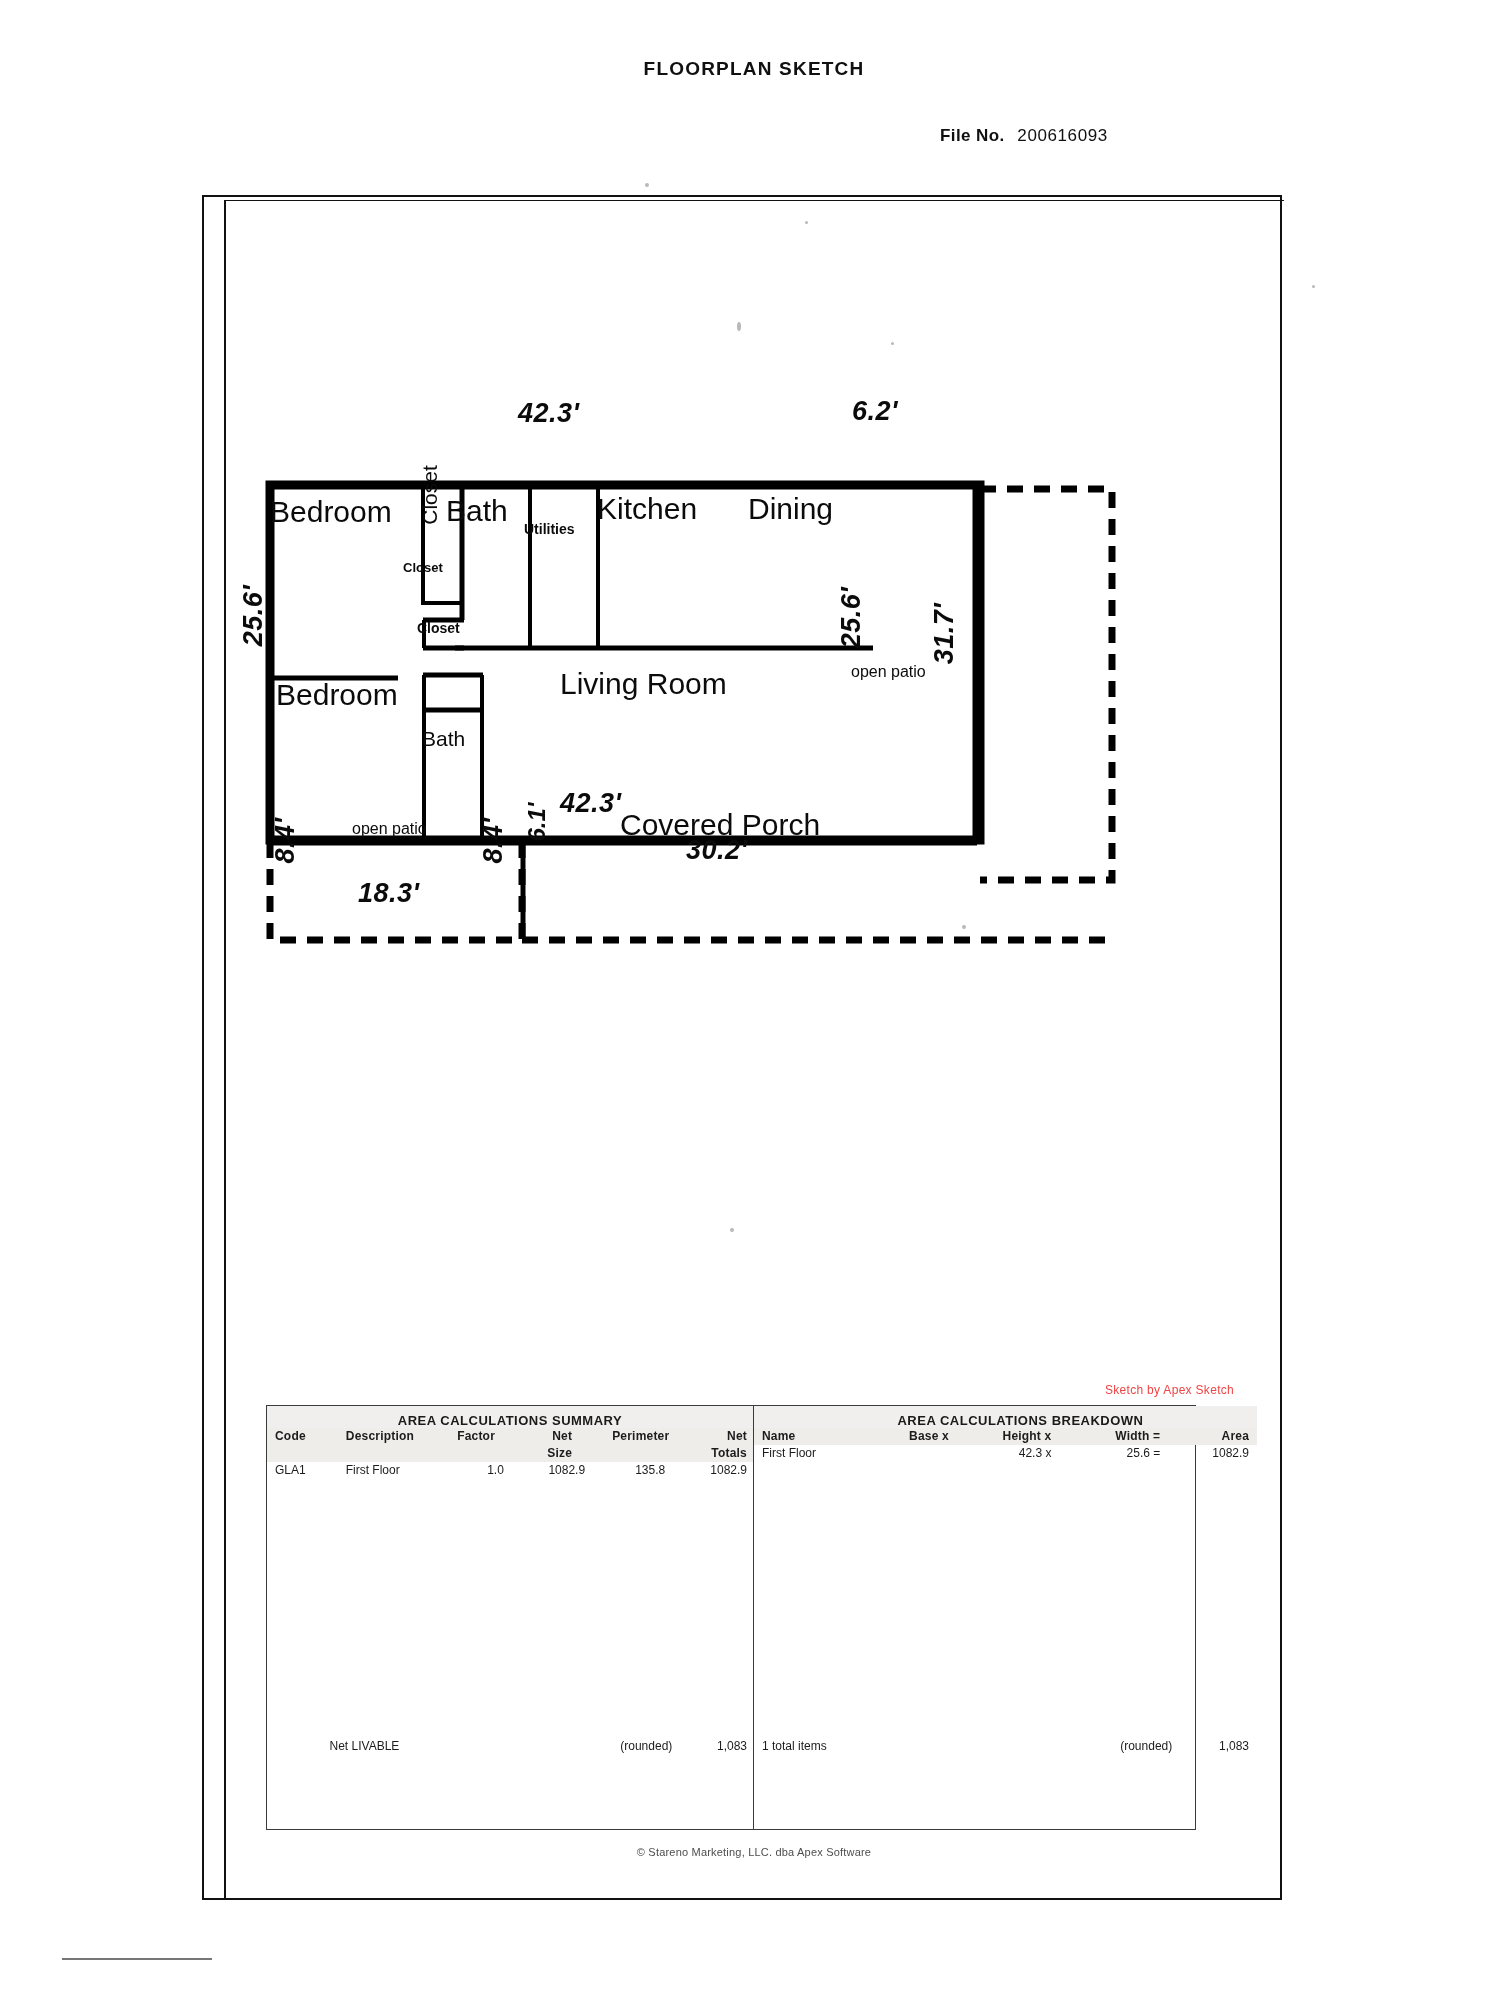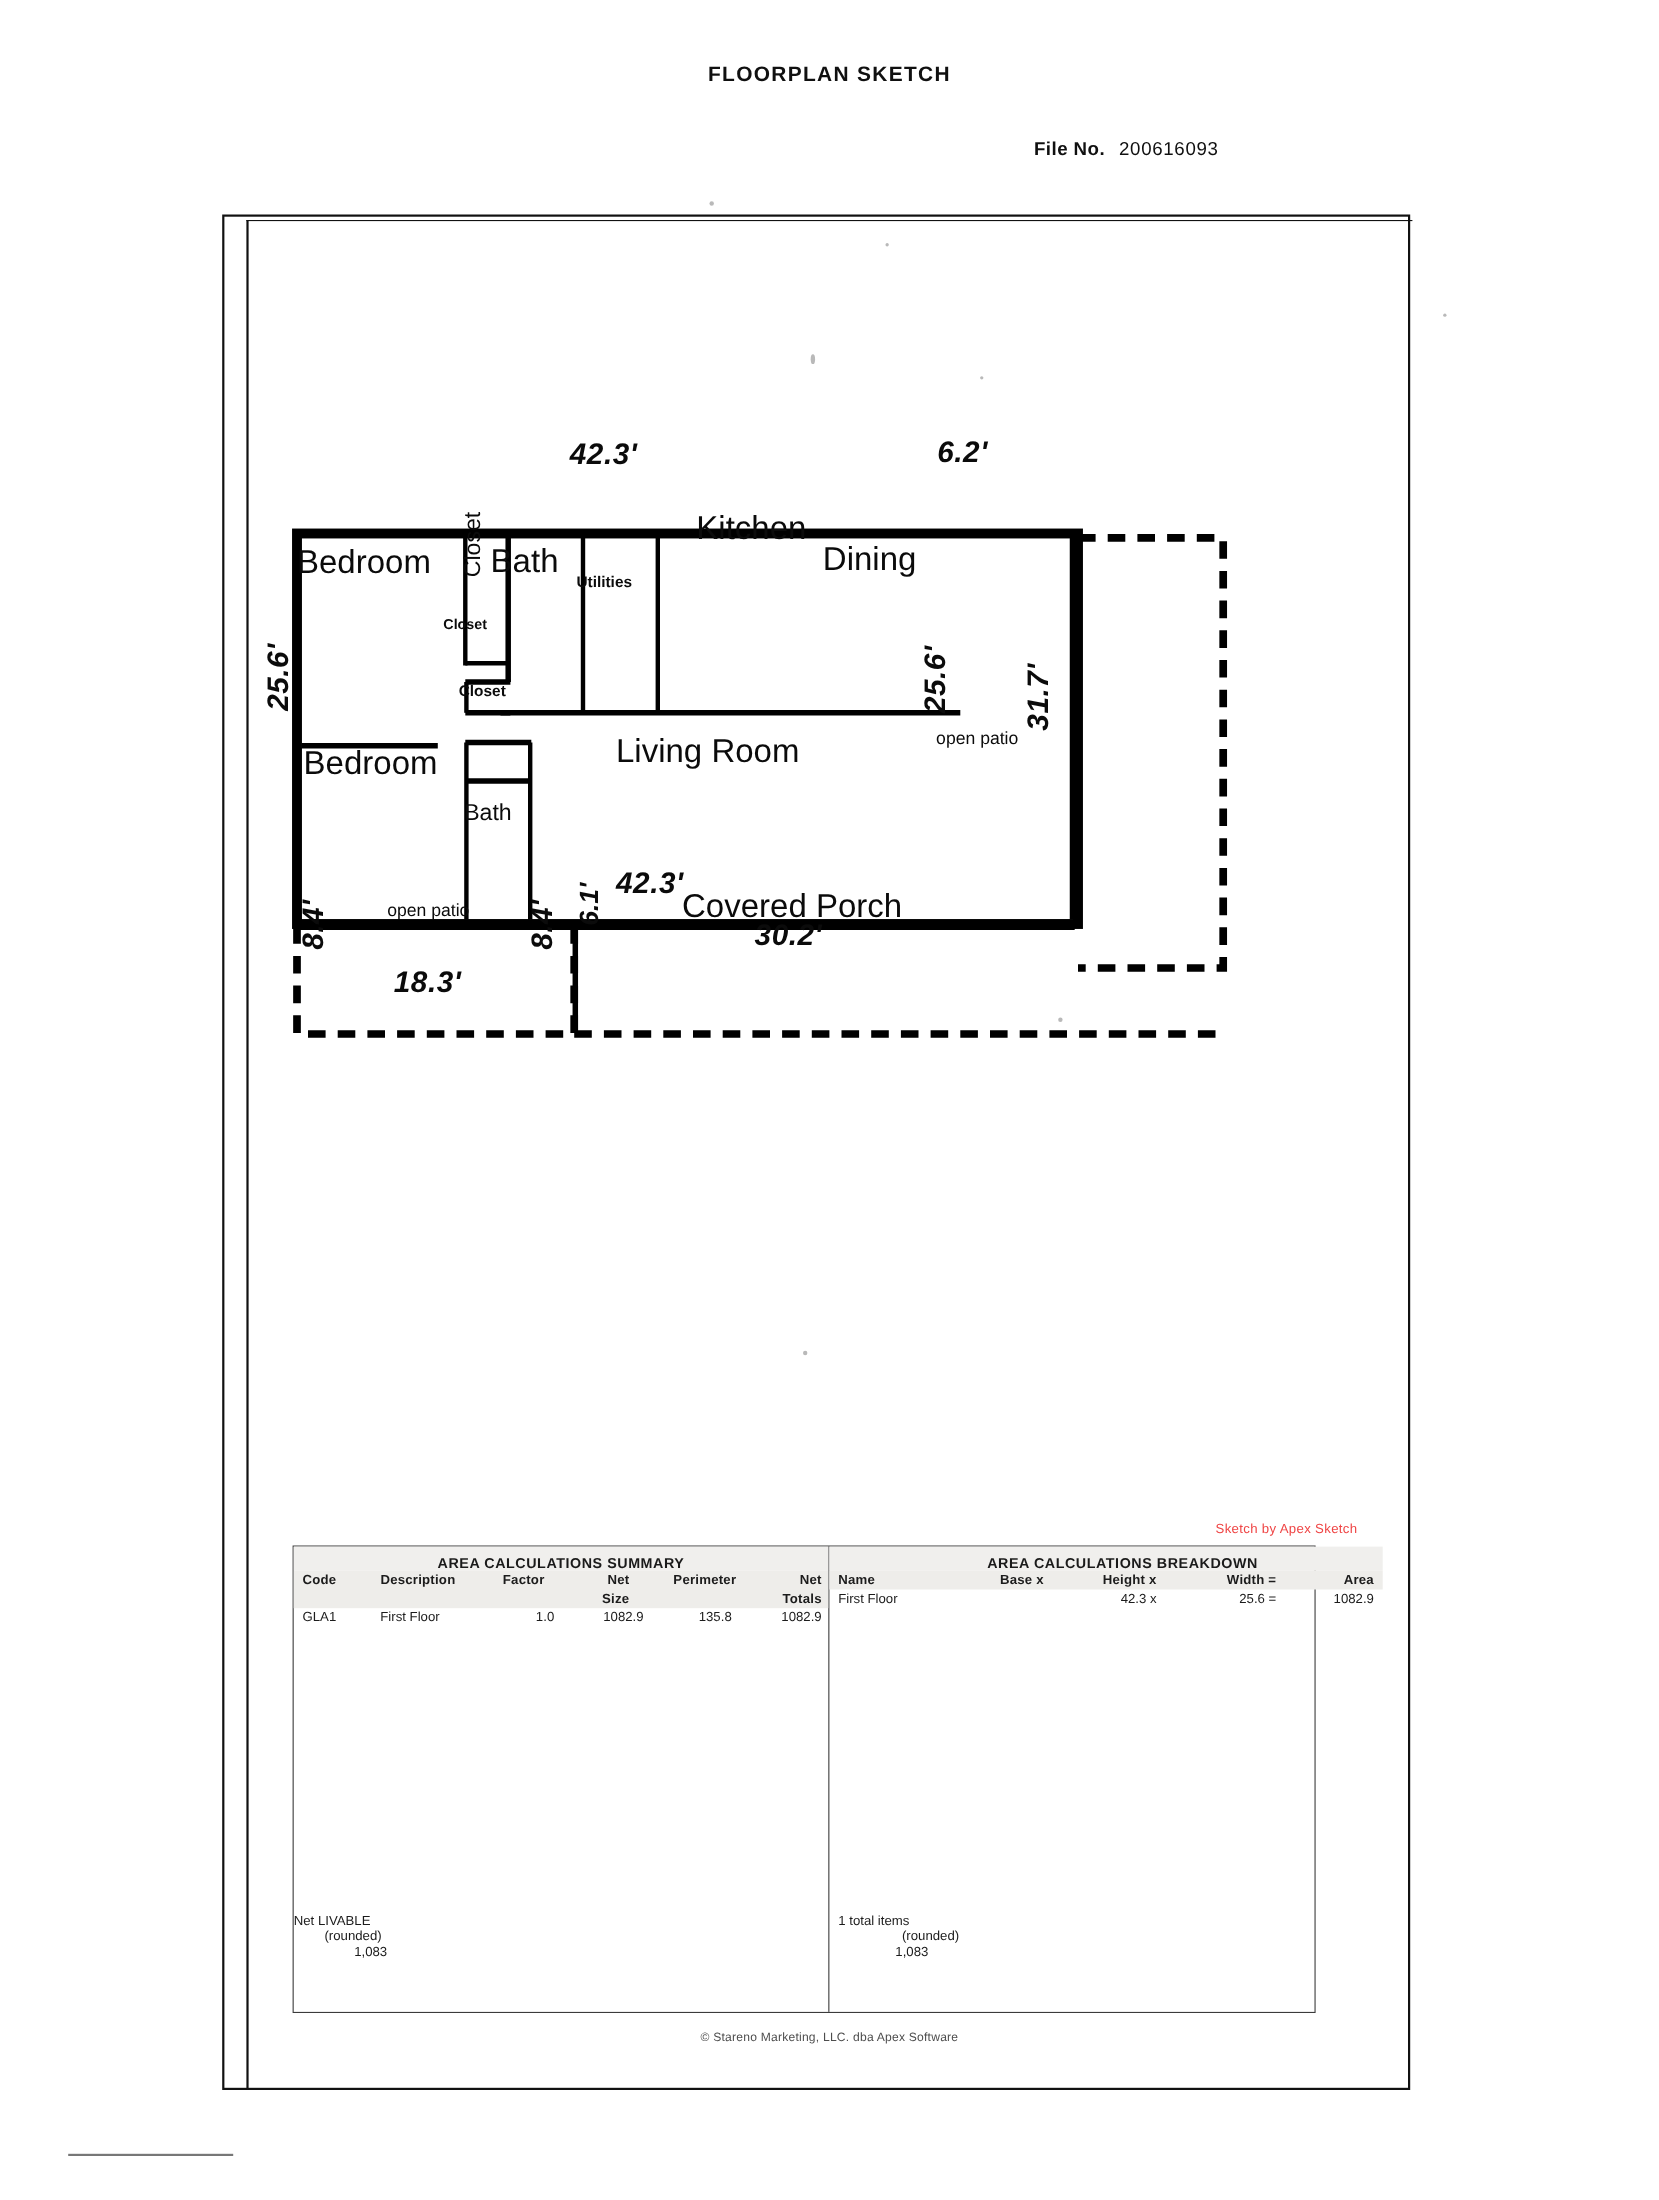--- a/index.html
+++ b/index.html
@@ -150,26 +150,25 @@
 
   
   .b-name  { width: 140px; text-align: left; padding-left: 8px !important; }
   .b-base  { width: 115px; text-align: right; }
   .b-high  { width: 108px; text-align: right; }
   .b-wide  { width: 118px; text-align: right; }
   .b-area  { width: 90px;  text-align: right; padding-right: 8px !important; }
 
   .calc-foot {
     position: absolute;
-    bottom: 48px;
+    bottom: 76px;
     left: 0; right: 0;
     display: flex;
     font-size: 12px;
     color: #1c1c1c;
-    flex-direction: column;
   }
   .table-credit {
     position: absolute;
     left: 0; right: 0;
     top: 1846px;
     text-align: center;
     font-size: 11px;
     color: #4e4e4e;
     letter-spacing: .2px;
   }
@@ -249,21 +248,21 @@
 </svg>
 
 <div class="plan-label room-lg" style="left:270px;top:495px;">Bedroom</div>
 
 <div class="plan-label room-md vert" style="left:395px;top:483px;width:70px;text-align:center;">Closet</div>
 
 <div class="plan-label room-lg" style="left:446px;top:494px;">Bath</div>
 
 <div class="plan-label room-sm" style="left:524px;top:521px;">Utilities</div>
 
-<div class="plan-label room-lg" style="left:597px;top:464px;margin-left:36px;">Kitchen</div>
+<div class="plan-label room-lg" style="left:597px;top:492px;">Kitchen</div>
 
 <div class="plan-label room-lg" style="left:748px;top:492px;">Dining</div>
 
 <div class="plan-label room-xs" style="left:403px;top:560px;">Closet</div>
 
 <div class="plan-label room-lg" style="left:276px;top:678px;">Bedroom</div>
 
 <div class="plan-label room-sm" style="left:417px;top:620px;">Closet</div>
 
 <div class="plan-label room-md" style="left:422px;top:727px;">Bath</div>

